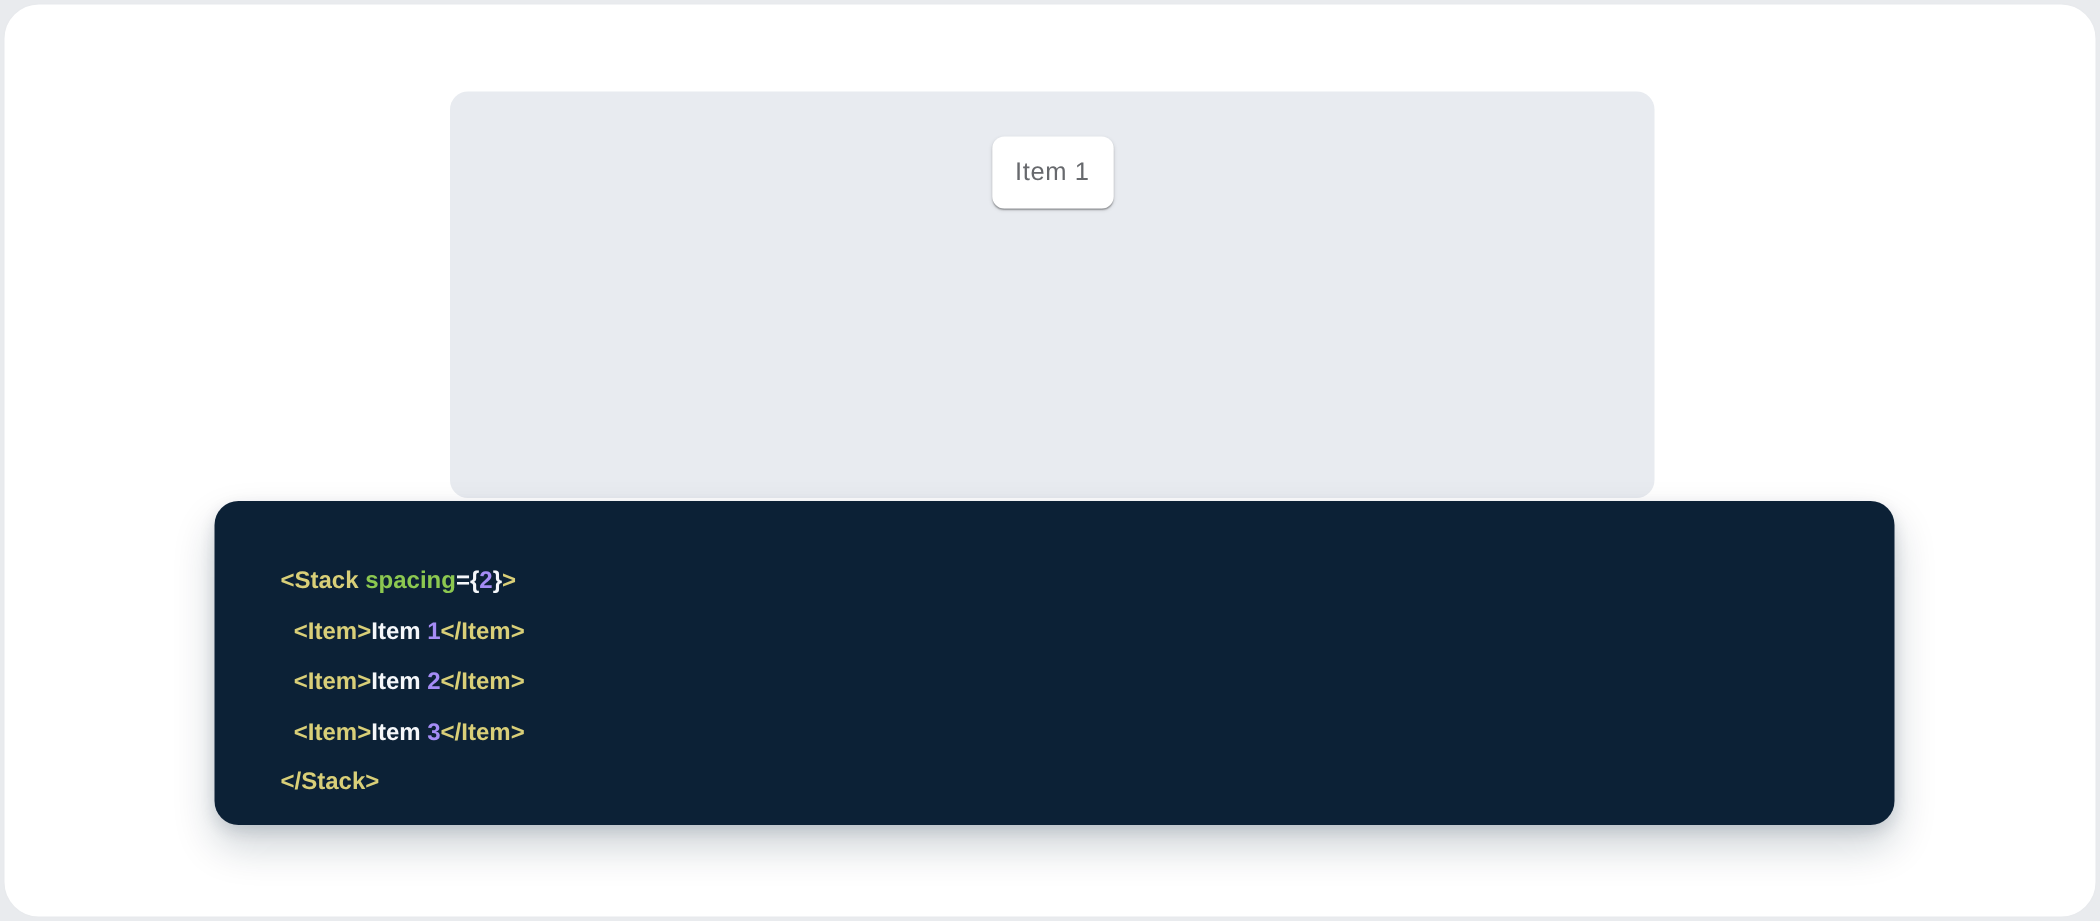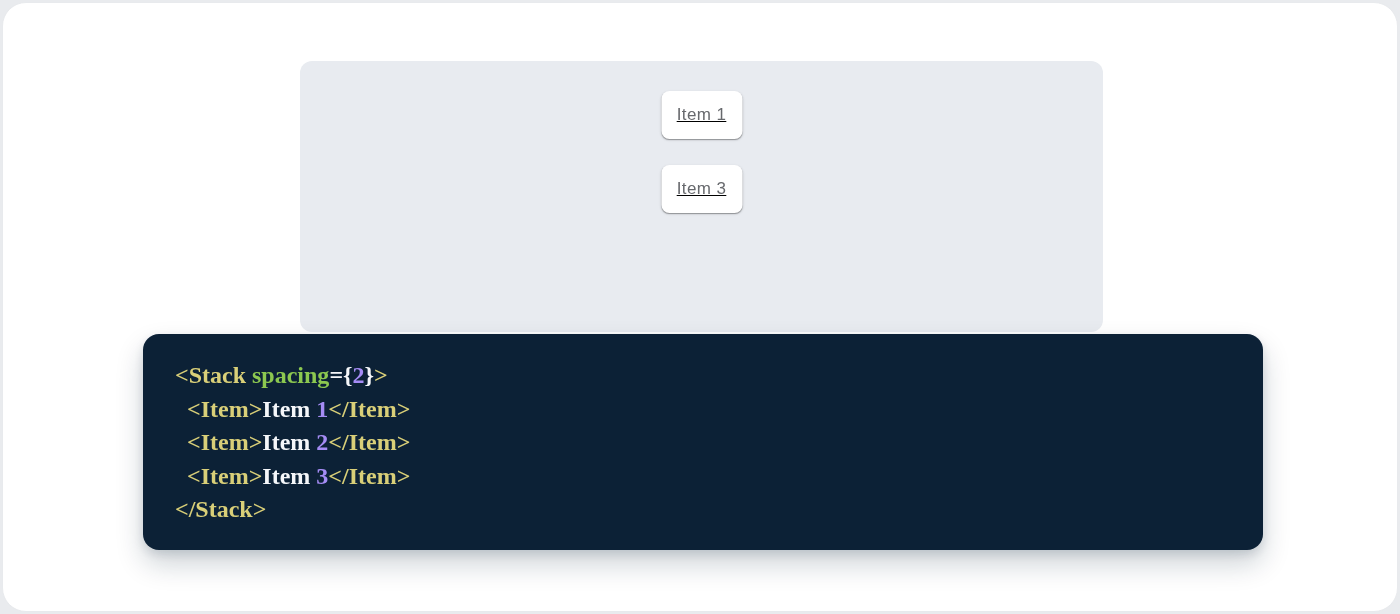--- a/index.html
+++ b/index.html
@@ -35,22 +35,20 @@
     border-radius:12px;
     z-index:1;
   }
   .stack{
     position:absolute;
     top:30px;left:50%;
     transform:translateX(-50%);
     display:flex;
     flex-direction:column;
     align-items:center;
-    gap:26px;
-    text-decoration:underline;
   }
   .stack-item{
     min-width:81px;height:48px;
     display:flex;align-items:center;justify-content:center;
     padding:0 10px;
     background:#FFFFFF;
     border-radius:8px;
     box-shadow:0px 2px 1px -1px rgba(0,0,0,0.2),
                0px 1px 1px 0px rgba(0,0,0,0.14),
                0px 1px 3px 0px rgba(0,0,0,0.12);
@@ -63,41 +61,40 @@
     position:absolute;
     left:140px;top:331px;
     width:1120px;height:216px;
     background:var(--code-background);
     border-radius:16px;
     box-shadow:0 14px 28px rgba(12,33,54,0.20), 0 4px 10px rgba(12,33,54,0.12);
     z-index:3;
     overflow:hidden;
   }
   .code{
-    margin:4px;
+    margin:16px;
     padding:21px 24px 0 28px;
-    font-family:Liberation Serif, serif;
-    font-size:24px;
+    font-family:Liberation Sans, sans-serif;
+    font-size:16px;
     font-weight:600;
     line-height:33.5px;
     white-space:pre;
     color:var(--code-plain);
   }
   .code-line{white-space:pre;}
   .tok-tag{color:var(--code-tag);}
   .tok-attr{color:var(--code-attr);}
   .tok-num{color:var(--code-number);}
   .tok-punct,.tok-op,.tok-plain{color:var(--code-plain);}
 </style>
 </head>
 <body>
 
 <div class="page-card">
   <div class="demo-area">
     <div class="stack">
         <div class="stack-item">Item 1</div>
-        <div class="stack-item">Item 3</div>
       </div>
   </div>
   <div class="code-block">
     <pre class="code"><div class="code-line"><span class="tok tok-tag">&lt;Stack</span><span class="tok tok-plain"> </span><span class="tok tok-attr">spacing</span><span class="tok tok-op">=</span><span class="tok tok-punct">{</span><span class="tok tok-num">2</span><span class="tok tok-punct">}</span><span class="tok tok-tag">&gt;</span></div><div class="code-line"><span class="tok tok-plain">  </span><span class="tok tok-tag">&lt;Item&gt;</span><span class="tok tok-plain">Item </span><span class="tok tok-num">1</span><span class="tok tok-tag">&lt;/Item&gt;</span></div><div class="code-line"><span class="tok tok-plain">  </span><span class="tok tok-tag">&lt;Item&gt;</span><span class="tok tok-plain">Item </span><span class="tok tok-num">2</span><span class="tok tok-tag">&lt;/Item&gt;</span></div><div class="code-line"><span class="tok tok-plain">  </span><span class="tok tok-tag">&lt;Item&gt;</span><span class="tok tok-plain">Item </span><span class="tok tok-num">3</span><span class="tok tok-tag">&lt;/Item&gt;</span></div><div class="code-line"><span class="tok tok-tag">&lt;/Stack&gt;</span></div></pre>
   </div>
 </div>
 
 </body></html>

